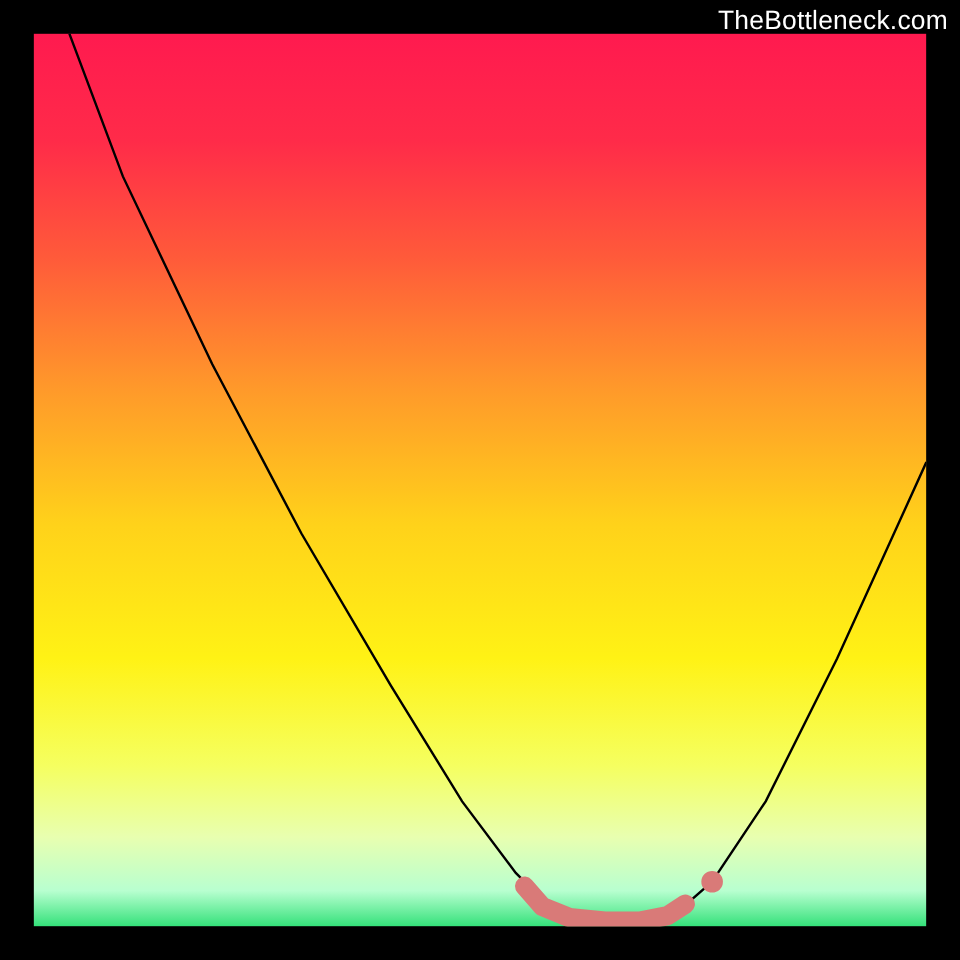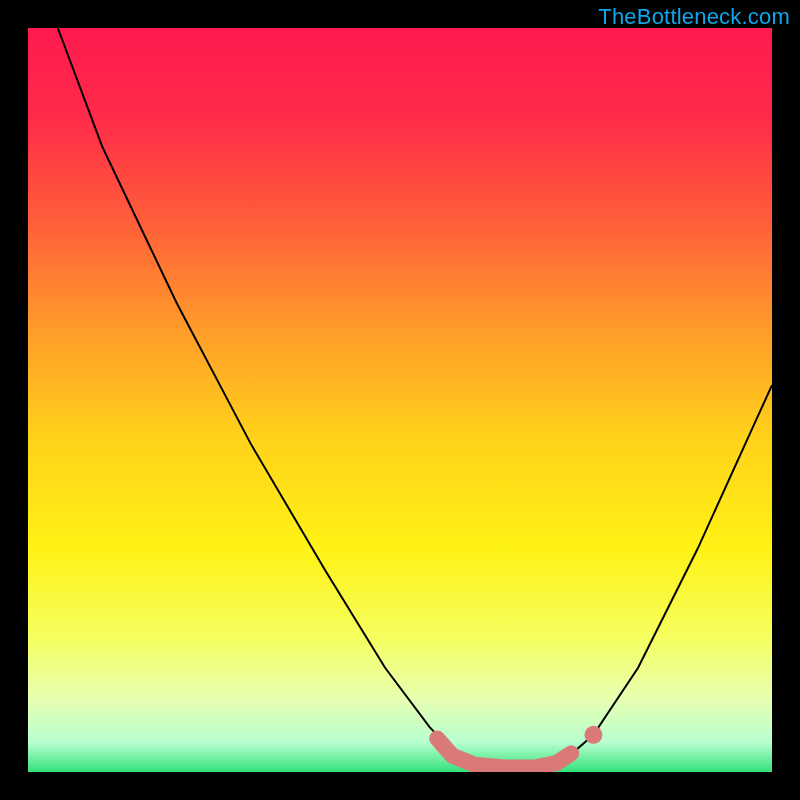--- a/index.html
+++ b/index.html
@@ -24,21 +24,21 @@
     top: 0;
     width: 744px;
     height: 744px;
   }
   .watermark {
     position: absolute;
     top: 4px;
     right: 10px;
     font-family: Arial, Helvetica, sans-serif;
     font-size: 22px;
-    color: #0ea5e9;
+    color: #ffffff;
     letter-spacing: 0.2px;
   }
 </style>
 </head>
 <body>
 
 <div class="frame">
   <svg class="gradient" viewBox="0 0 744 744" preserveAspectRatio="none">
     <defs>
       <linearGradient id="bg-grad" x1="0" y1="0" x2="0" y2="1">

